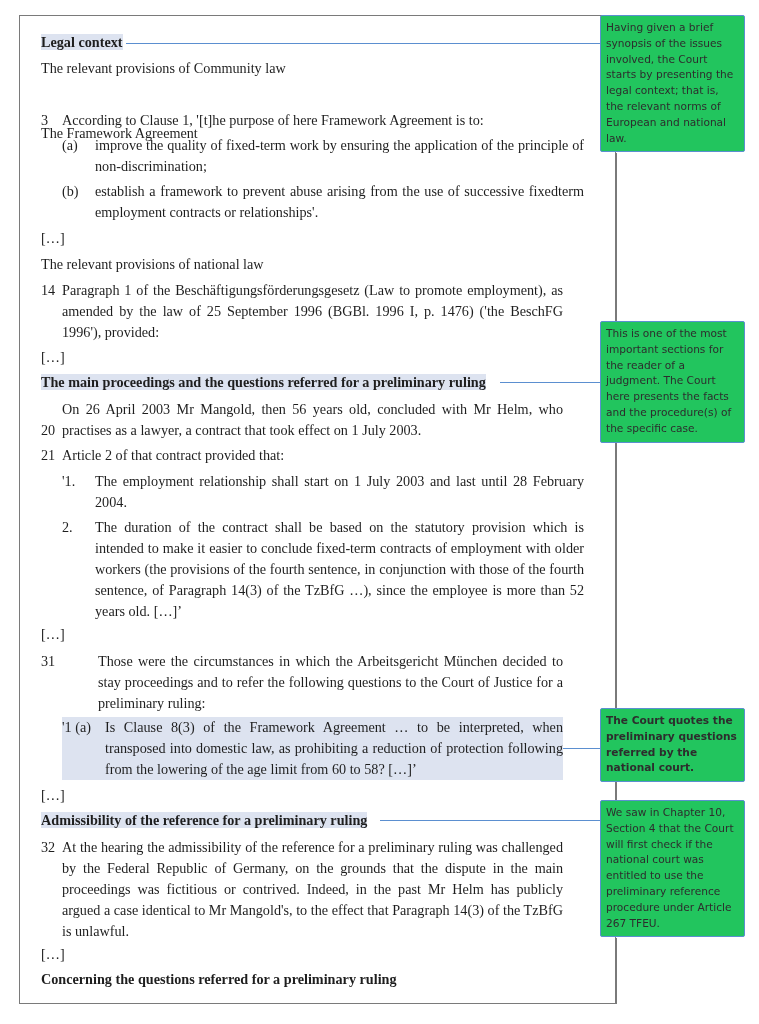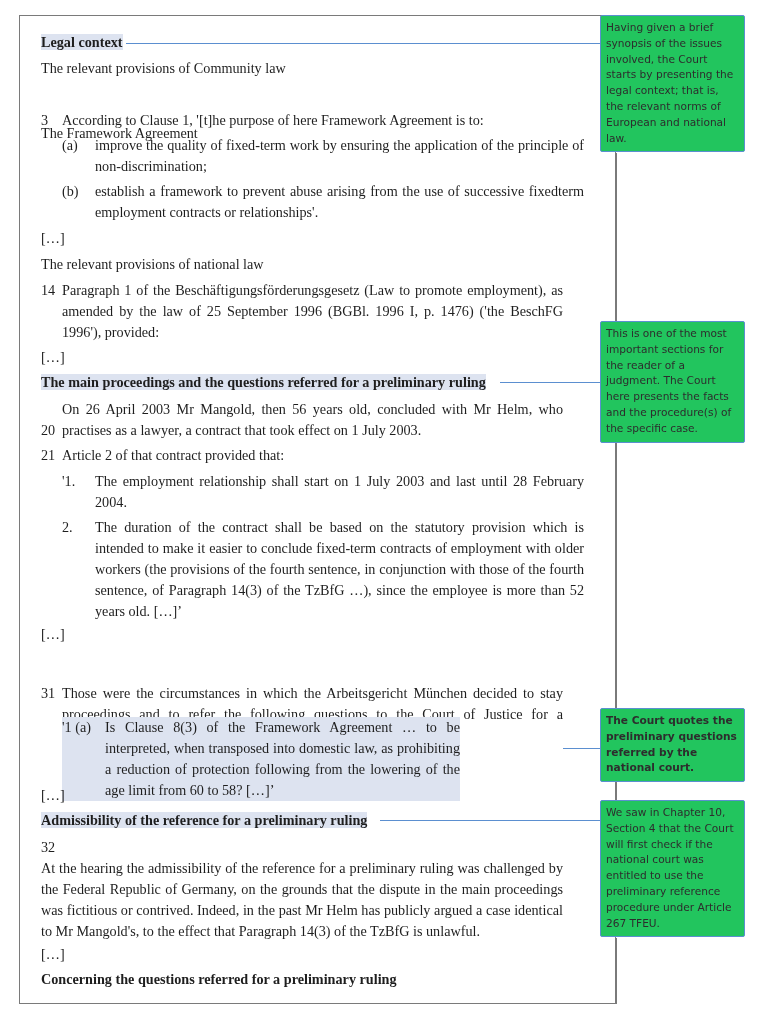--- a/index.html
+++ b/index.html
@@ -85,34 +85,34 @@
   <div class="blk sub" style="top:441px;">
     <span class="slbl">'1.</span>
     <span class="stext">The employment relationship shall start on 1 July 2003 and last until 28 February 2004.</span>
   </div>
   <div class="blk sub" style="top:487px;">
     <span class="slbl">2.</span>
     <span class="stext">The duration of the contract shall be based on the statutory provision which is intended to make it easier to conclude fixed-term contracts of employment with older workers (the provisions of the fourth sentence, in conjunction with those of the fourth sentence, of Paragraph 14(3) of the TzBfG …), since the employee is more than 52 years old. […]’</span>
   </div>
   <div class="blk" style="top:594px;">[…]</div>
 
-  <div class="blk para" style="top:653px;">
+  <div class="blk para" style="top:621px;gap:36px;">
     <span class="pnum">31</span>
     <span class="ptext">Those were the circumstances in which the Arbeitsgericht München decided to stay proceedings and to refer the following questions to the Court of Justice for a preliminary ruling:</span>
   </div>
-  <div class="blk sub hl" style="top:687px;left:21px;width:398px;padding-left:0;">
+  <div class="blk sub hl" style="top:687px;left:21px;width:501px;padding-left:0;">
     <span class="slbl" style="flex-basis:43px;">'1 (a)</span>
     <span class="stext">Is Clause 8(3) of the Framework Agreement … to be interpreted, when transposed into domestic law, as prohibiting a reduction of protection following from the lowering of the age limit from 60 to 58? […]’</span>
   </div>
   <div class="blk" style="top:755px;">[…]</div>
 
   <div class="blk" style="top:780px;">
     <span class="h hl">Admissibility of the reference for a preliminary ruling</span>
   </div>
-  <div class="blk para" style="top:807px;flex-direction:column;">
+  <div class="blk para" style="top:807px;">
     <span class="pnum">32</span>
     <span class="ptext">At the hearing the admissibility of the reference for a preliminary ruling was challenged by the Federal Republic of Germany, on the grounds that the dispute in the main proceedings was fictitious or contrived. Indeed, in the past Mr Helm has publicly argued a case identical to Mr Mangold's, to the effect that Paragraph 14(3) of the TzBfG is unlawful.</span>
   </div>
   <div class="blk" style="top:914px;">[…]</div>
   <div class="blk h" style="top:939px;">Concerning the questions referred for a preliminary ruling</div>
 </div>
 
 <div class="conn" style="left:126px;top:43px;width:475px;"></div>
 <div class="conn" style="left:500px;top:382px;width:101px;"></div>
 <div class="conn" style="left:563px;top:748px;width:38px;"></div>

